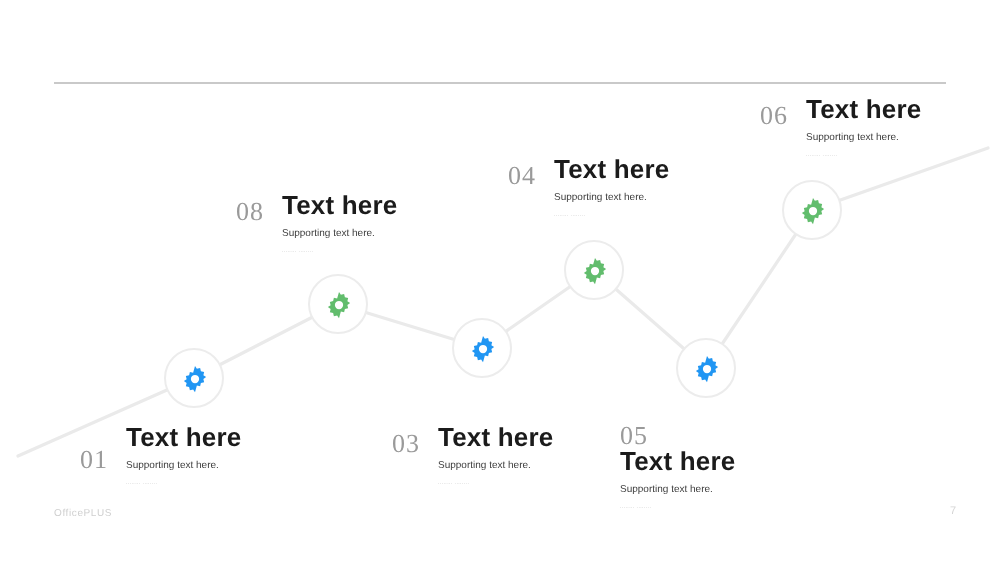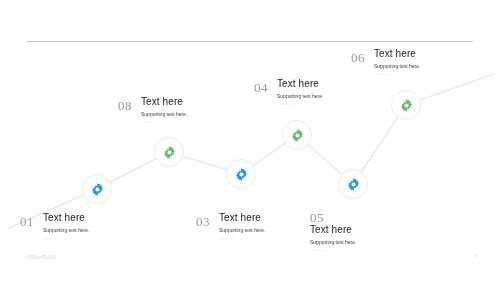--- a/index.html
+++ b/index.html
@@ -69,22 +69,22 @@
     letter-spacing: 0.5px;
     line-height: 1;
     margin-top: 3px;
     margin-right: 9px;
     font-family: "Liberation Serif", serif;
   }
   .step-body {
     display: block;
   }
   .step-title {
-    font-size: 10px;
-    font-weight: normal;
+    font-size: 13px;
+    font-weight: bold;
     color: #1b1b1b;
     line-height: 1.1;
     margin: 0 0 5px 0;
     letter-spacing: 0.1px;
   }
   .step-sub {
     font-size: 5px;
     font-weight: 400;
     color: #3d3d3d;
     line-height: 1.1;
@@ -160,21 +160,21 @@
     </svg>
   </div>
 
   <div class="node" id="node-6" style="left:406px; top:105px;">
     <svg class="gear-icon" viewBox="0 0 24 24">
       <path class="gear-path" d="M12 1.5l1.5 2.2 2.6-.6.6 2.6 2.6.6-.6 2.6 2.2 1.5-2.2 1.5.6 2.6-2.6.6-.6 2.6-2.6-.6L12 22.5l-1.5-2.2-2.6.6-.6-2.6-2.6-.6.6-2.6-2.2-1.5 2.2-1.5-.6-2.6 2.6-.6.6-2.6 2.6.6z" fill="#62bd6d"></path>
       <circle class="gear-hole" cx="12" cy="12" r="3.3" fill="#ffffff"></circle>
     </svg>
   </div>
 
-  <div class="step" style="left:20px; top:212px;">
+  <div class="step" style="left:40px; top:212px;align-items:center;">
     <div class="step-number">01</div>
     <div class="step-body">
       <div class="step-title">Text here</div>
       <div class="step-sub">Supporting text here.</div>
       <div class="step-micro">........ ........</div>
     </div>
   </div>
 
   <div class="step" style="left:118px; top:96px;">
     <div class="step-number">08</div>
@@ -205,21 +205,21 @@
 
   <div class="step" style="left:310px; top:208px;flex-direction:column;">
     <div class="step-number">05</div>
     <div class="step-body">
       <div class="step-title">Text here</div>
       <div class="step-sub">Supporting text here.</div>
       <div class="step-micro">........ ........</div>
     </div>
   </div>
 
-  <div class="step" style="left:351px; top:48px;">
+  <div class="step" style="left:380px; top:48px;">
     <div class="step-number">06</div>
     <div class="step-body">
       <div class="step-title">Text here</div>
       <div class="step-sub">Supporting text here.</div>
       <div class="step-micro">........ ........</div>
     </div>
   </div>
 
   <div id="footer-brand">OfficePLUS</div>
   <div id="footer-page">7</div>

